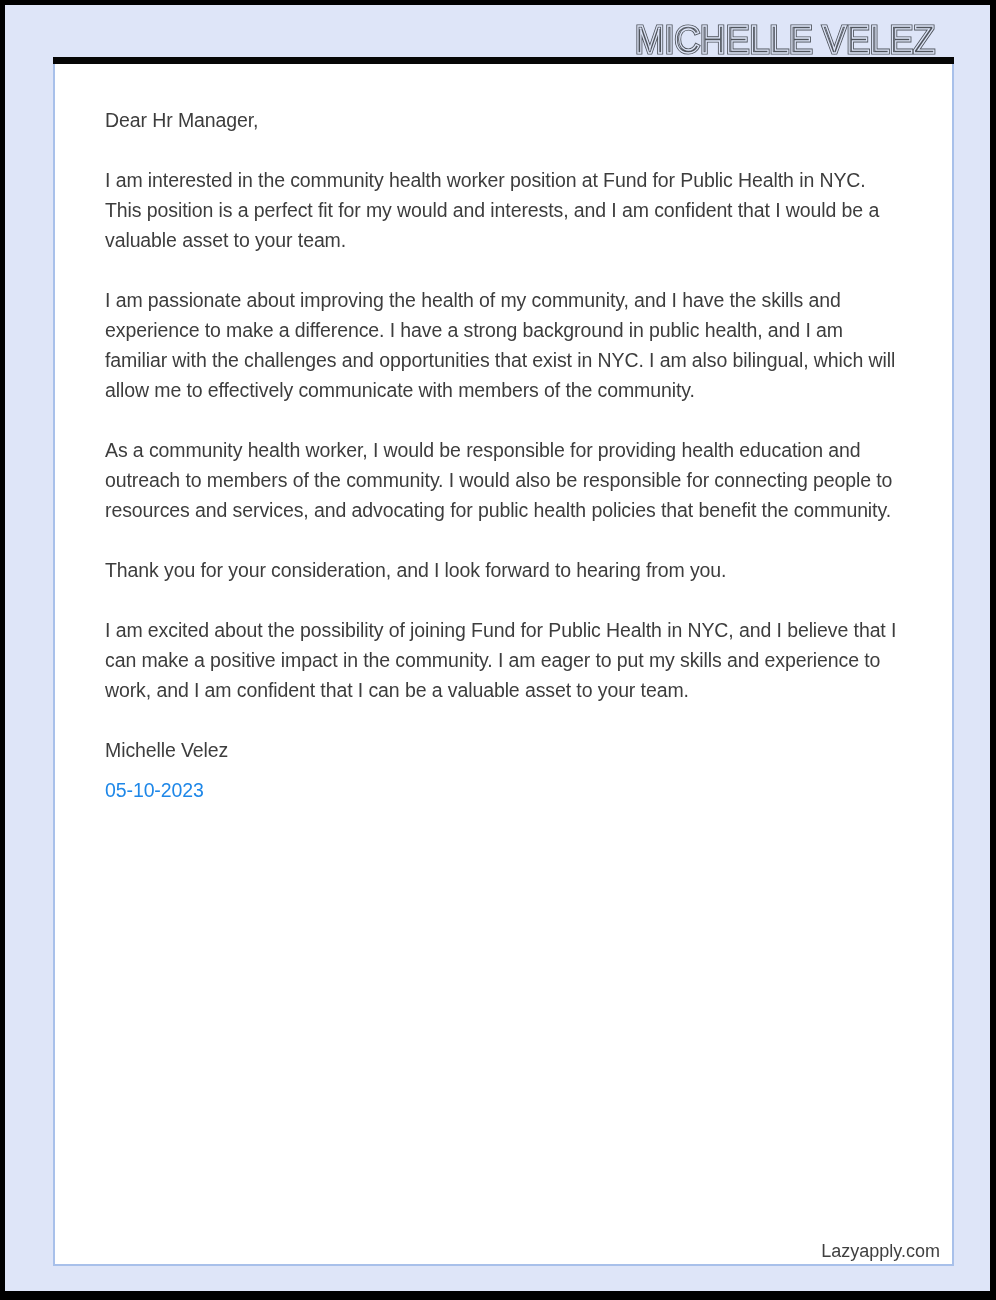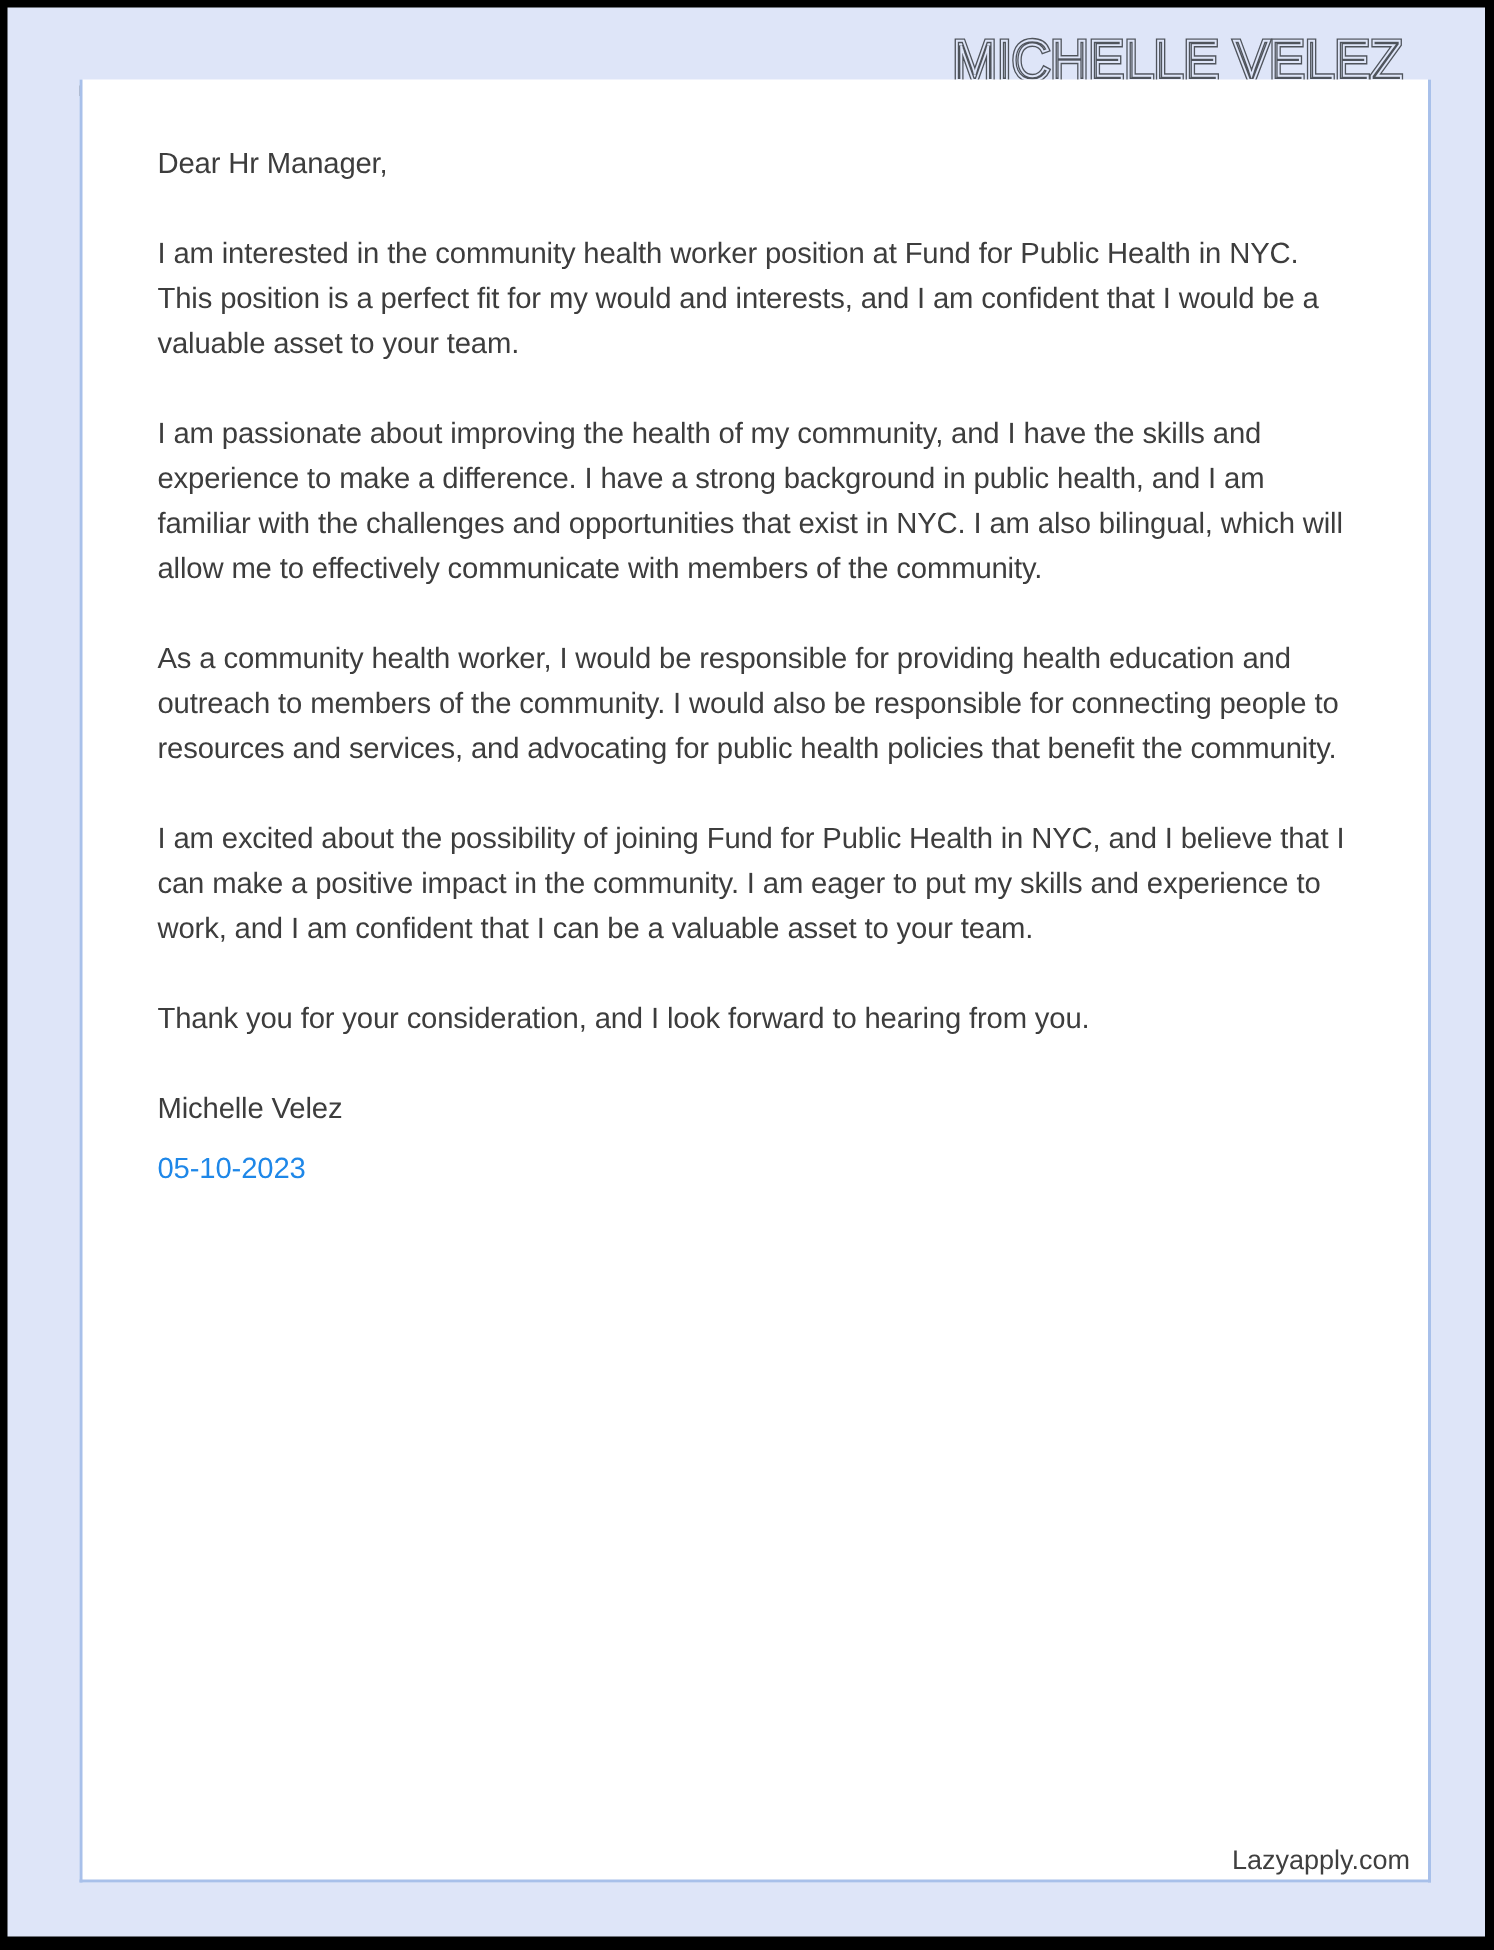--- a/index.html
+++ b/index.html
@@ -33,21 +33,21 @@
   .title-outer { stroke: #4f545c; stroke-width: 3.2px; }
   .title-inner { stroke: #dee5f8; stroke-width: 1.3px; }
   .header-bar {
     position: absolute;
     left: 48px; top: 52px;
     width: 901px; height: 7px;
     background: #060606;
   }
   .page {
     position: absolute;
-    left: 48px; top: 48px;
+    left: 48px; top: 59px;
     width: 901px; height: 1202px;
     box-sizing: border-box;
     background: #ffffff;
     border: 2px solid #a8c0ea;
     border-top: none;
   }
   .content {
     padding: 41px 50px 0 50px;
     font-size: 19.5px;
     line-height: 30px;
@@ -77,22 +77,22 @@
     </svg>
 
     <div class="header-bar"></div>
 
     <div class="page">
       <div class="content">
         <p>Dear Hr Manager,</p>
         <p>I am interested in the community health worker position at Fund for Public Health in NYC. This position is a perfect fit for my would and interests, and I am confident that I would be a valuable asset to your team.</p>
         <p>I am passionate about improving the health of my community, and I have the skills and experience to make a difference. I have a strong background in public health, and I am familiar with the challenges and opportunities that exist in NYC. I am also bilingual, which will allow me to effectively communicate with members of the community.</p>
         <p>As a community health worker, I would be responsible for providing health education and outreach to members of the community. I would also be responsible for connecting people to resources and services, and advocating for public health policies that benefit the community.</p>
+        <p>Thank you for your consideration, and I look forward to hearing from you.</p>
         <p>I am excited about the possibility of joining Fund for Public Health in NYC, and I believe that I can make a positive impact in the community. I am eager to put my skills and experience to work, and I am confident that I can be a valuable asset to your team.</p>
-        <p>Thank you for your consideration, and I look forward to hearing from you.</p>
         <p class="sig">Michelle Velez</p>
         <p class="date">05-10-2023</p>
       </div>
       <div class="watermark">Lazyapply.com</div>
     </div>
 
   </div>
 </div>
 
 </body></html>

